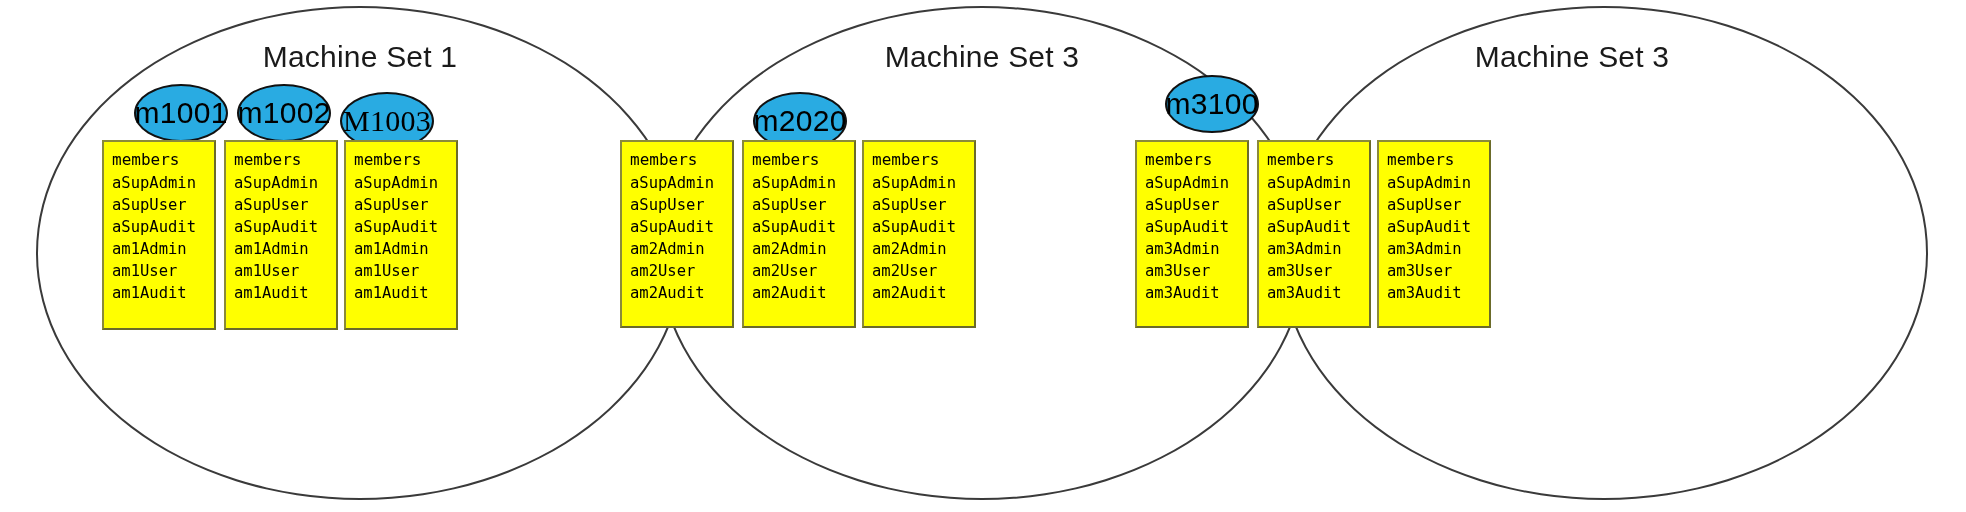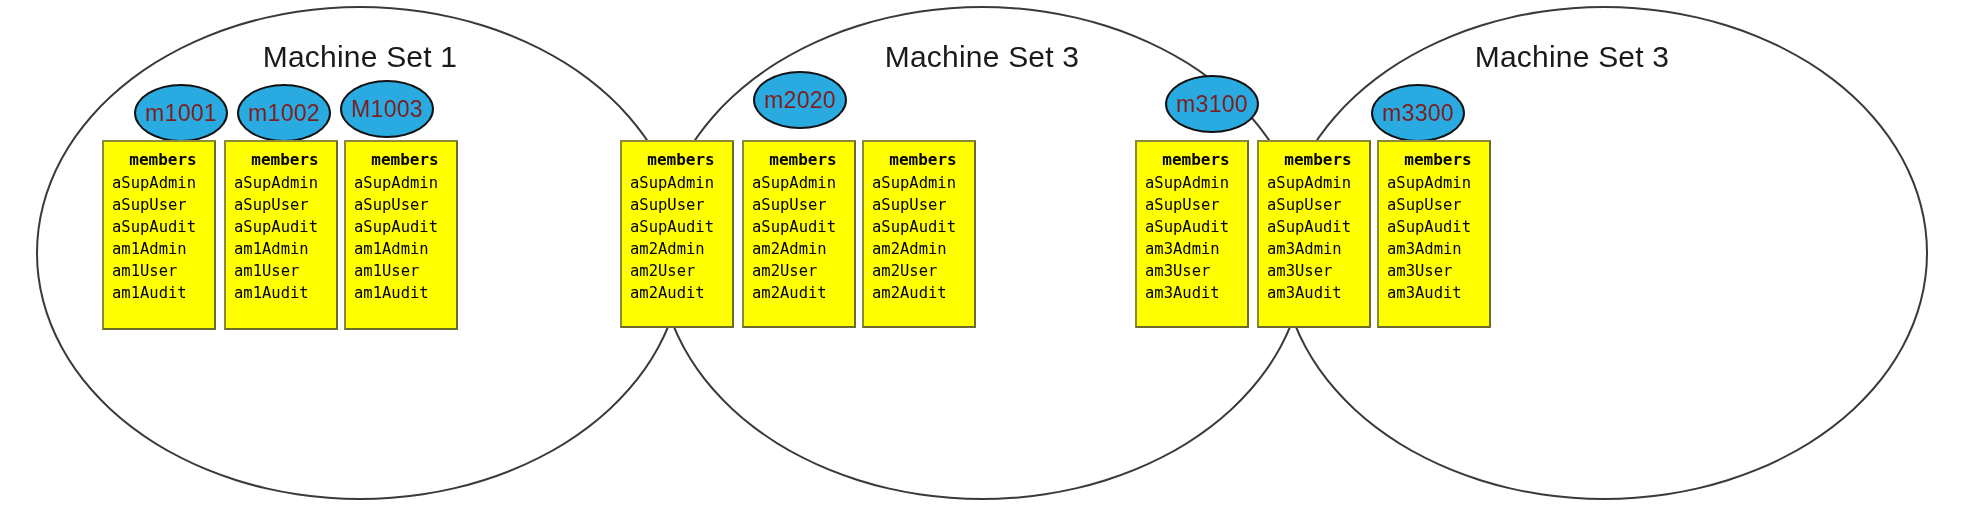--- a/index.html
+++ b/index.html
@@ -32,45 +32,44 @@
   
   .machine{
     position:absolute;
     background:#29abe2;
     border:2px solid #111;
     border-radius:50%;
     box-sizing:border-box;
     display:flex;
     align-items:center;
     justify-content:center;
-    font-size:23px;
-    color:#7f1d1d;
+    font-size:30px;
+    color:#000000;
     letter-spacing:.3px;
   }
 
   
   .members-box{
     position:absolute;
     background:#ffff00;
     border:2px solid #6b6b2a;
     border-top-color:#8a8a3a;
     border-left-color:#8a8a3a;
     box-sizing:border-box;
     padding:8px 0 0 8px;
     font-family:"DejaVu Sans Mono","Liberation Mono",monospace;
     overflow:hidden;
   }
   .members-title{
     font-size:16px;
-    font-weight:bold;
+    font-weight:normal;
     color:#000;
     line-height:1.28;
     margin-bottom:2px;
     white-space:nowrap;
-    text-align:center;
   }
   .members-list{
     list-style:none;
     margin:0;padding:0;
   }
   .members-list li{
     font-size:15.5px;
     color:#000000;
     line-height:1.42;
     white-space:nowrap;
@@ -103,21 +102,21 @@
       <div class="members-title">members</div>
       <ul class="members-list">
         <li>aSupAdmin</li>
         <li>aSupUser</li>
         <li>aSupAudit</li>
         <li>am1Admin</li>
         <li>am1User</li>
         <li>am1Audit</li>
       </ul>
     </div>
-    <div class="machine" style="left: 340px; top: 80px; width: 94px; height: 58px;">
+    <div class="machine" style="left: 340px; top: 92px; width: 94px; height: 58px; font-family: Liberation Serif, serif;">
       <span>M1003</span>
     </div>
     <div class="members-box" style="left: 344px; top: 140px; width: 114px; height: 190px;">
       <div class="members-title">members</div>
       <ul class="members-list">
         <li>aSupAdmin</li>
         <li>aSupUser</li>
         <li>aSupAudit</li>
         <li>am1Admin</li>
         <li>am1User</li>
@@ -130,21 +129,21 @@
       <div class="members-title">members</div>
       <ul class="members-list">
         <li>aSupAdmin</li>
         <li>aSupUser</li>
         <li>aSupAudit</li>
         <li>am2Admin</li>
         <li>am2User</li>
         <li>am2Audit</li>
       </ul>
     </div>
-    <div class="machine" style="left: 753px; top: 71px; width: 94px; height: 58px;">
+    <div class="machine" style="left: 753px; top: 92px; width: 94px; height: 58px;">
       <span>m2020</span>
     </div>
     <div class="members-box" style="left: 742px; top: 140px; width: 114px; height: 188px;">
       <div class="members-title">members</div>
       <ul class="members-list">
         <li>aSupAdmin</li>
         <li>aSupUser</li>
         <li>aSupAudit</li>
         <li>am2Admin</li>
         <li>am2User</li>
@@ -182,23 +181,20 @@
       <div class="members-title">members</div>
       <ul class="members-list">
         <li>aSupAdmin</li>
         <li>aSupUser</li>
         <li>aSupAudit</li>
         <li>am3Admin</li>
         <li>am3User</li>
         <li>am3Audit</li>
       </ul>
     </div>
-    <div class="machine" style="left: 1371px; top: 84px; width: 94px; height: 58px;">
-      <span>m3300</span>
-    </div>
     <div class="members-box" style="left: 1377px; top: 140px; width: 114px; height: 188px;">
       <div class="members-title">members</div>
       <ul class="members-list">
         <li>aSupAdmin</li>
         <li>aSupUser</li>
         <li>aSupAudit</li>
         <li>am3Admin</li>
         <li>am3User</li>
         <li>am3Audit</li>
       </ul>

